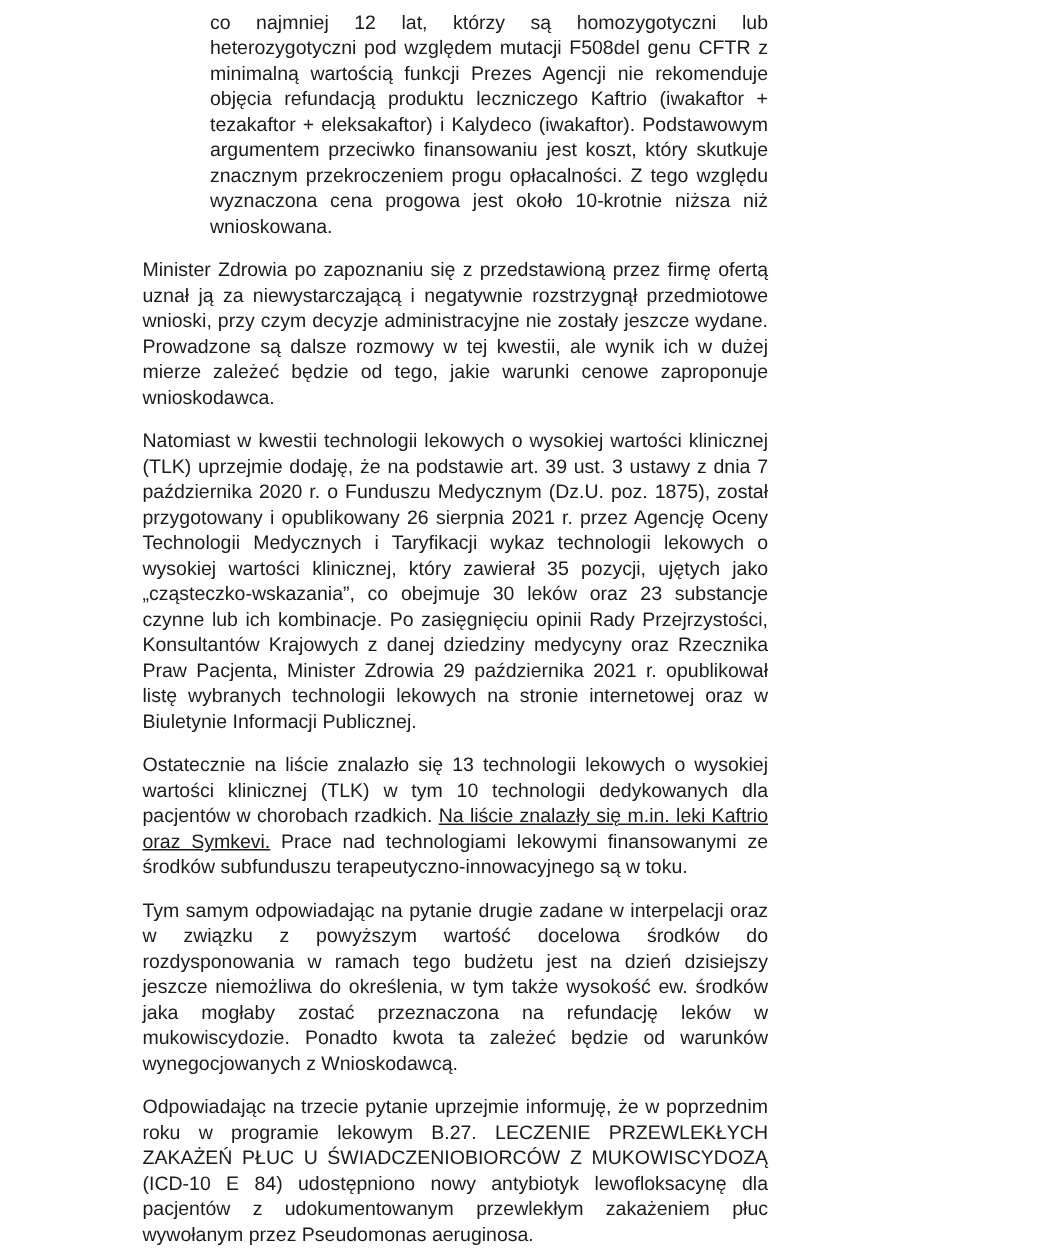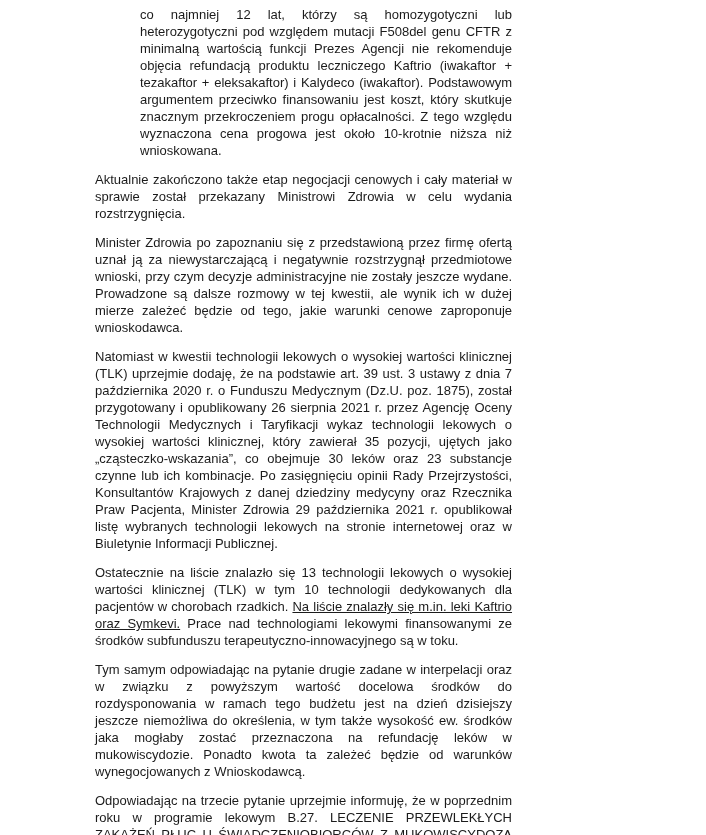--- a/index.html
+++ b/index.html
@@ -43,21 +43,20 @@
     width: 40px;
   }
 </style>
 </head>
 <body>
 
 <div class="page">
 
   <p class="para indent">co najmniej 12 lat, którzy są homozygotyczni lub heterozygotyczni pod względem mutacji F508del genu CFTR z minimalną wartością funkcji Prezes Agencji nie rekomenduje objęcia refundacją produktu leczniczego Kaftrio (iwakaftor + tezakaftor + eleksakaftor) i Kalydeco (iwakaftor). Podstawowym argumentem przeciwko finansowaniu jest koszt, który skutkuje znacznym przekroczeniem progu opłacalności. Z tego względu wyznaczona cena progowa jest około 10-krotnie niższa niż wnioskowana.</p>
 
-  <p class="para">Aktualnie zakończono także etap negocjacji cenowych i cały materiał w sprawie został przekazany Ministrowi Zdrowia w celu wydania rozstrzygnięcia.</p>
 
   <p class="para">Minister Zdrowia po zapoznaniu się z przedstawioną przez firmę ofertą uznał ją za niewystarczającą i negatywnie rozstrzygnął przedmiotowe wnioski, przy czym decyzje administracyjne nie zostały jeszcze wydane. Prowadzone są dalsze rozmowy w tej kwestii, ale wynik ich w dużej mierze zależeć będzie od tego, jakie warunki cenowe zaproponuje wnioskodawca.</p>
 
   <p class="para">Natomiast w kwestii technologii lekowych o wysokiej wartości klinicznej (TLK) uprzejmie dodaję, że na podstawie art. 39 ust. 3 ustawy z dnia 7 października 2020 r. o Funduszu Medycznym (Dz.U. poz. 1875), został przygotowany i opublikowany 26 sierpnia 2021 r. przez Agencję Oceny Technologii Medycznych i Taryfikacji wykaz technologii lekowych o wysokiej wartości klinicznej, który zawierał 35 pozycji, ujętych jako „cząsteczko-wskazania”, co obejmuje 30 leków oraz 23 substancje czynne lub ich kombinacje. Po zasięgnięciu opinii Rady Przejrzystości, Konsultantów Krajowych z danej dziedziny medycyny oraz Rzecznika Praw Pacjenta, Minister Zdrowia 29 października 2021 r. opublikował listę wybranych technologii lekowych na stronie internetowej oraz w Biuletynie Informacji Publicznej.</p>
 
   <p class="para"><span>Ostatecznie na liście znalazło się 13 technologii lekowych o wysokiej wartości klinicznej (TLK) w tym 10 technologii dedykowanych dla pacjentów w chorobach rzadkich. </span><span class="underline">Na liście znalazły się m.in. leki Kaftrio oraz Symkevi.</span><span> Prace nad technologiami lekowymi finansowanymi ze środków subfunduszu terapeutyczno-innowacyjnego są w toku.</span></p>
 
   <p class="para">Tym samym odpowiadając na pytanie drugie zadane w interpelacji oraz w związku z powyższym wartość docelowa środków do rozdysponowania w ramach tego budżetu jest na dzień dzisiejszy jeszcze niemożliwa do określenia, w tym także wysokość ew. środków jaka mogłaby zostać przeznaczona na refundację leków w mukowiscydozie. Ponadto kwota ta zależeć będzie od warunków wynegocjowanych z Wnioskodawcą.</p>
 
   <p class="para">Odpowiadając na trzecie pytanie uprzejmie informuję, że w poprzednim roku w programie lekowym B.27. LECZENIE PRZEWLEKŁYCH ZAKAŻEŃ PŁUC U ŚWIADCZENIOBIORCÓW Z MUKOWISCYDOZĄ (ICD-10 E 84) udostępniono nowy antybiotyk lewofloksacynę dla pacjentów z udokumentowanym przewlekłym zakażeniem płuc wywołanym przez Pseudomonas aeruginosa.</p>

